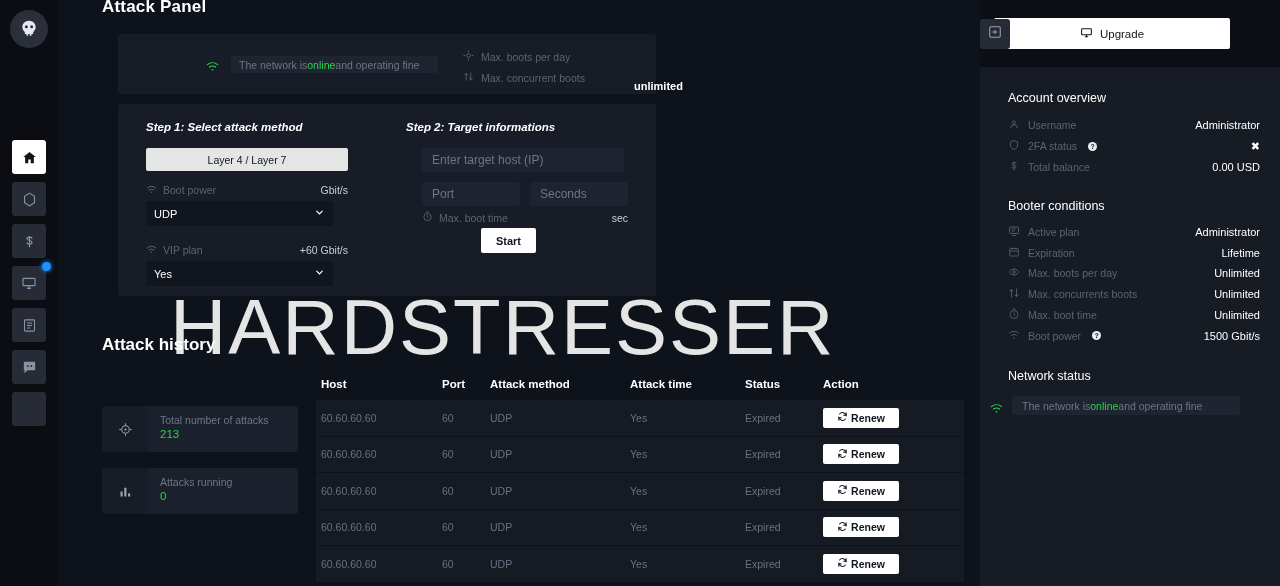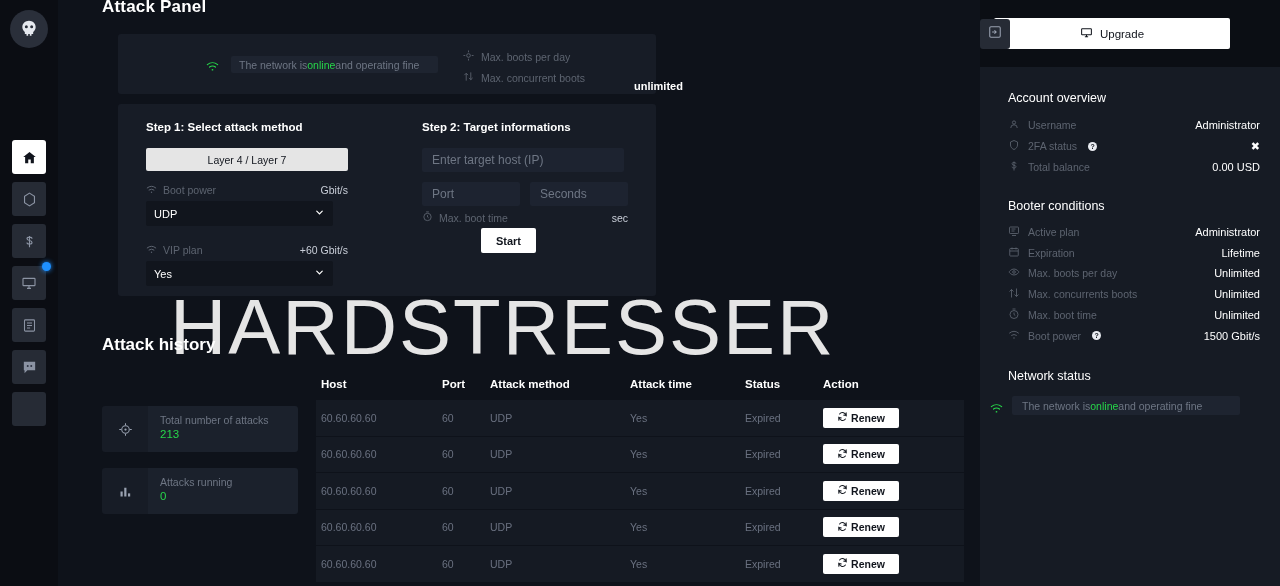--- a/index.html
+++ b/index.html
@@ -73,23 +73,23 @@
   .strip-row.r2 { left: 345px; top: 37px; }
   .strip-val {
     position: absolute; left: 516px; top: 46px; font-size: 11px; color: #ffffff; font-weight: 600;
   }
 
   
   #steps-card {
     position: absolute; left: 60px; top: 104px; width: 538px; height: 192px;
     background: #171c26; border-radius: 3px;
   }
-  .step-head { position: absolute; font-size: 11.5px; font-weight: bold; color: #ffffff; }
+  .step-head { position: absolute; font-size: 11.5px; font-weight: bold; color: #ffffff; font-style: italic; }
   .col1 { left: 28px; }
-  .col2 { left: 304px; }
+  .col2 { left: 288px; }
 
   .layer-btn {
     position: absolute; left: 28px; top: 44px; width: 202px; height: 23px;
     background: #e5e5e5; color: #11151d; font-size: 10.5px;
     display: flex; align-items: center; justify-content: center; border: 0; border-radius: 2px;
   }
   .meta-row {
     position: absolute; width: 202px; display: flex; align-items: center;
     font-size: 10.5px; color: #5d6470;
   }

